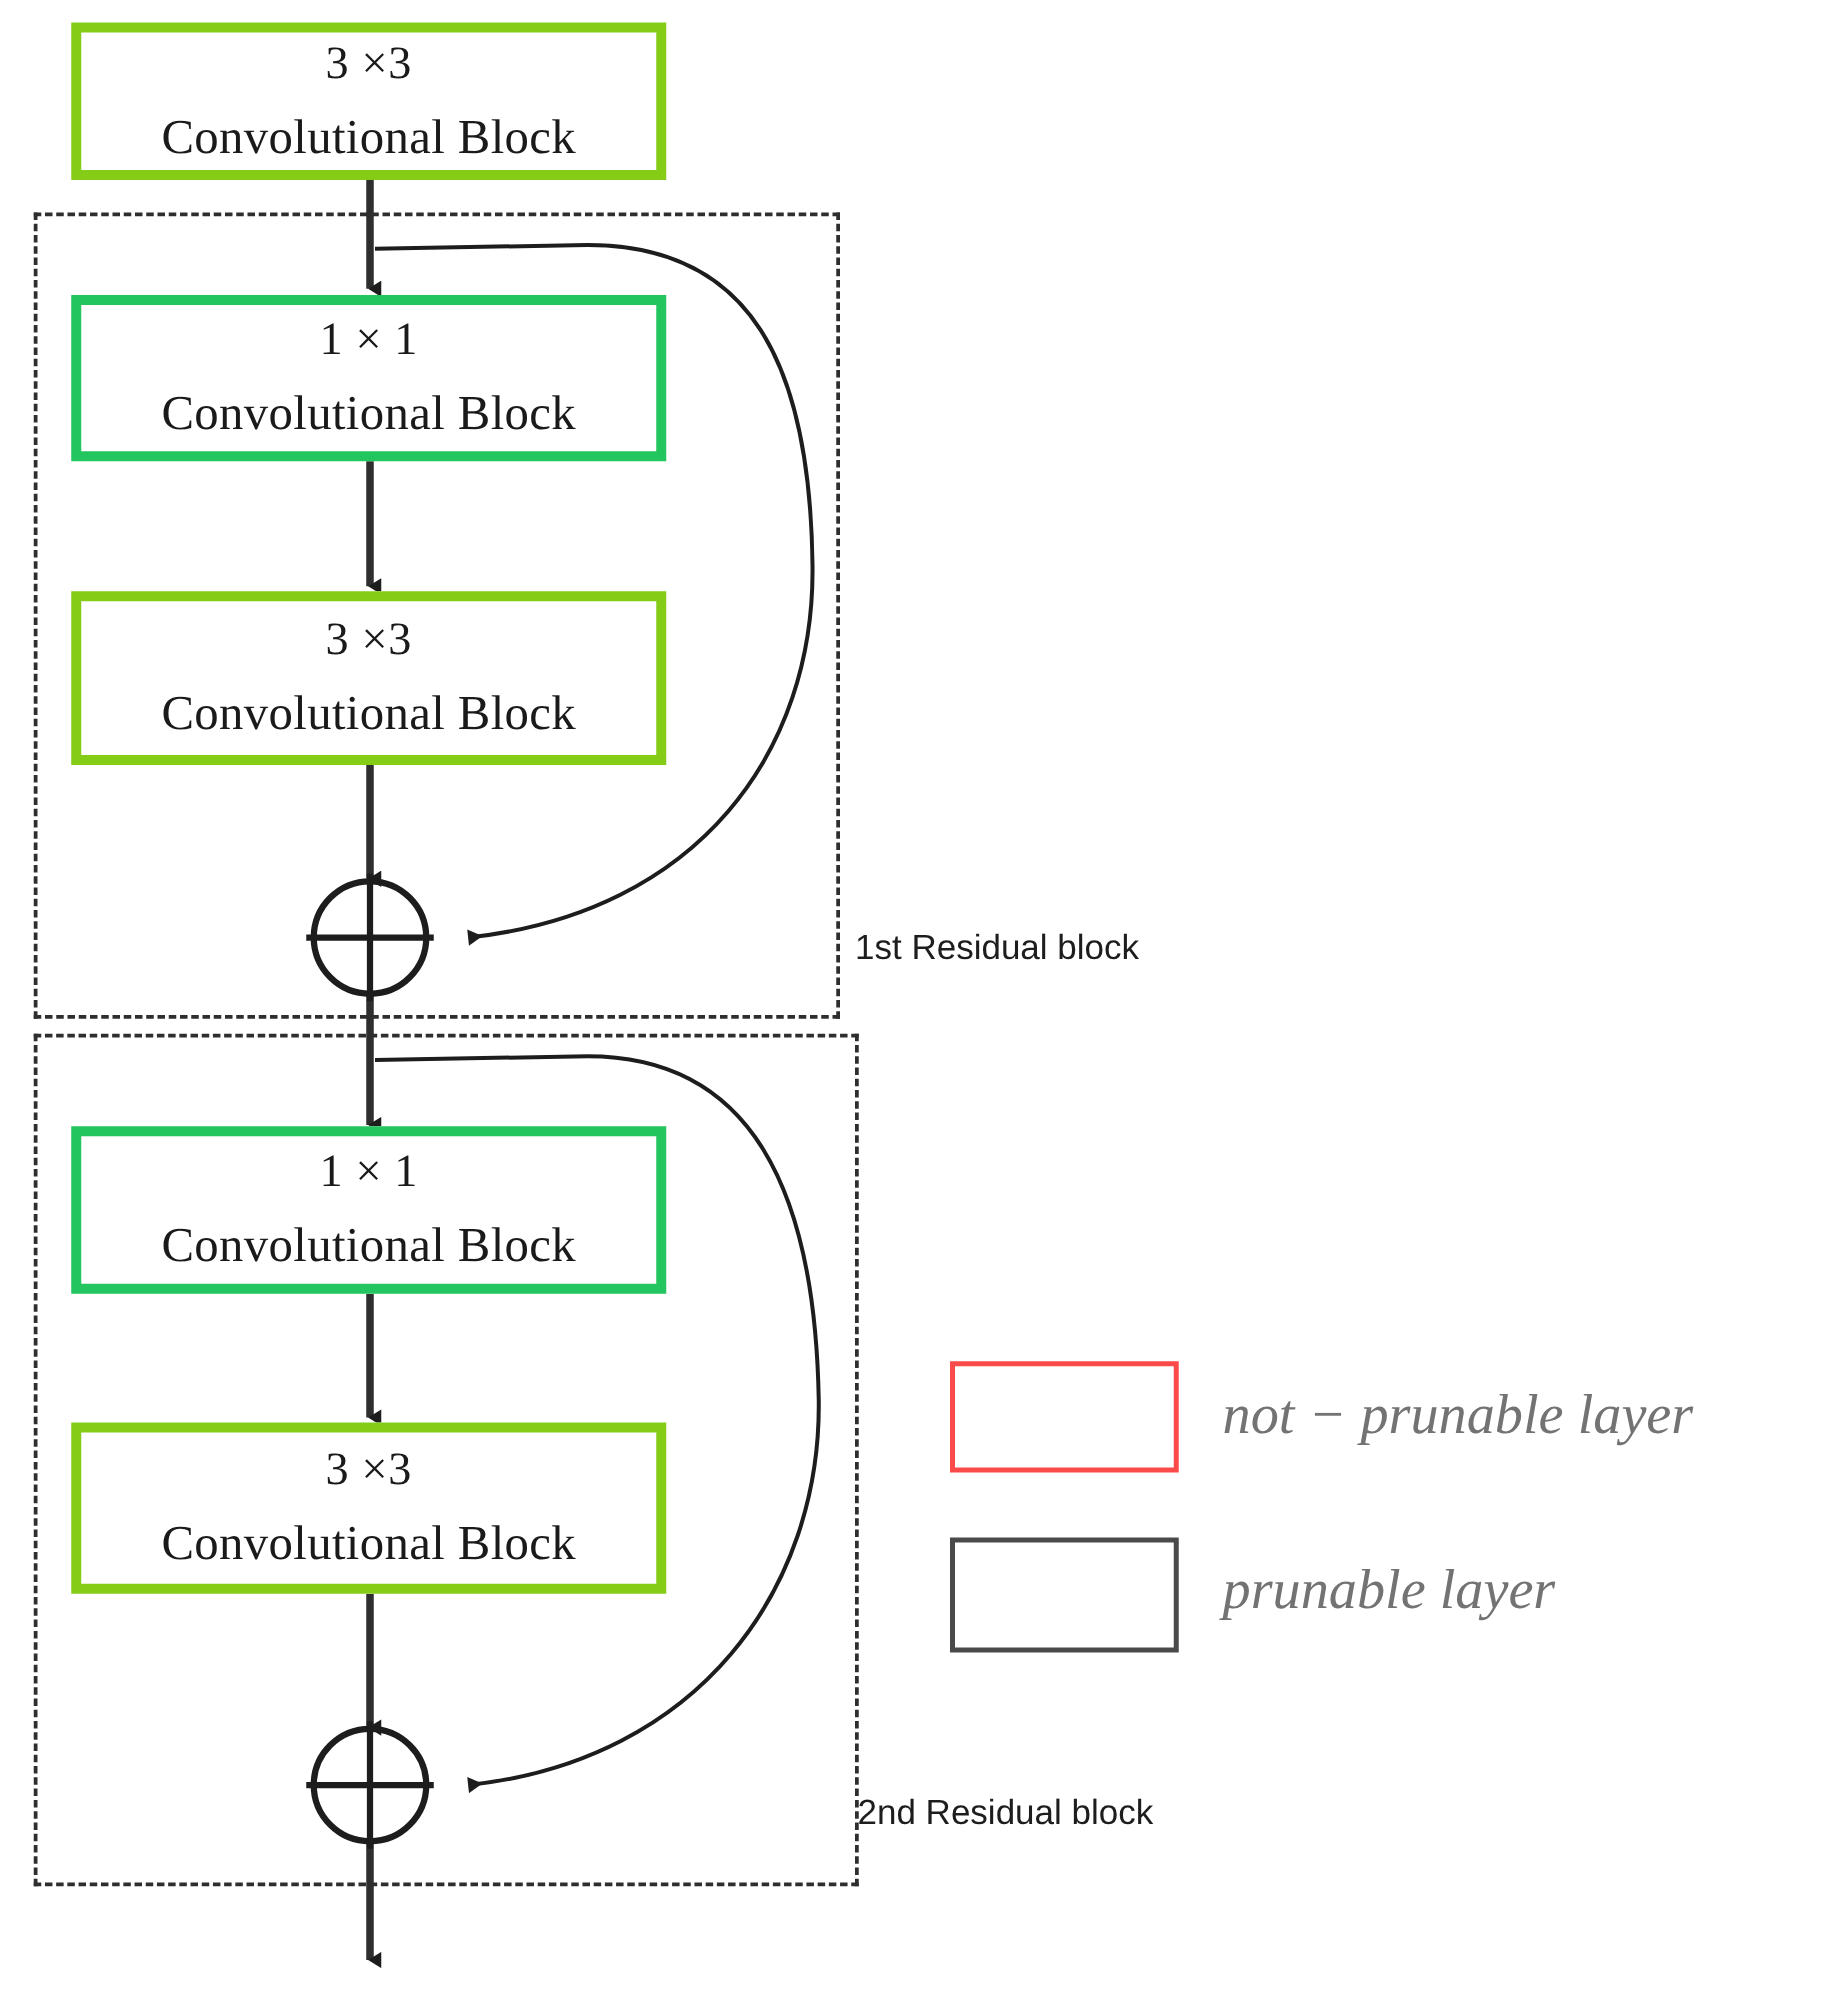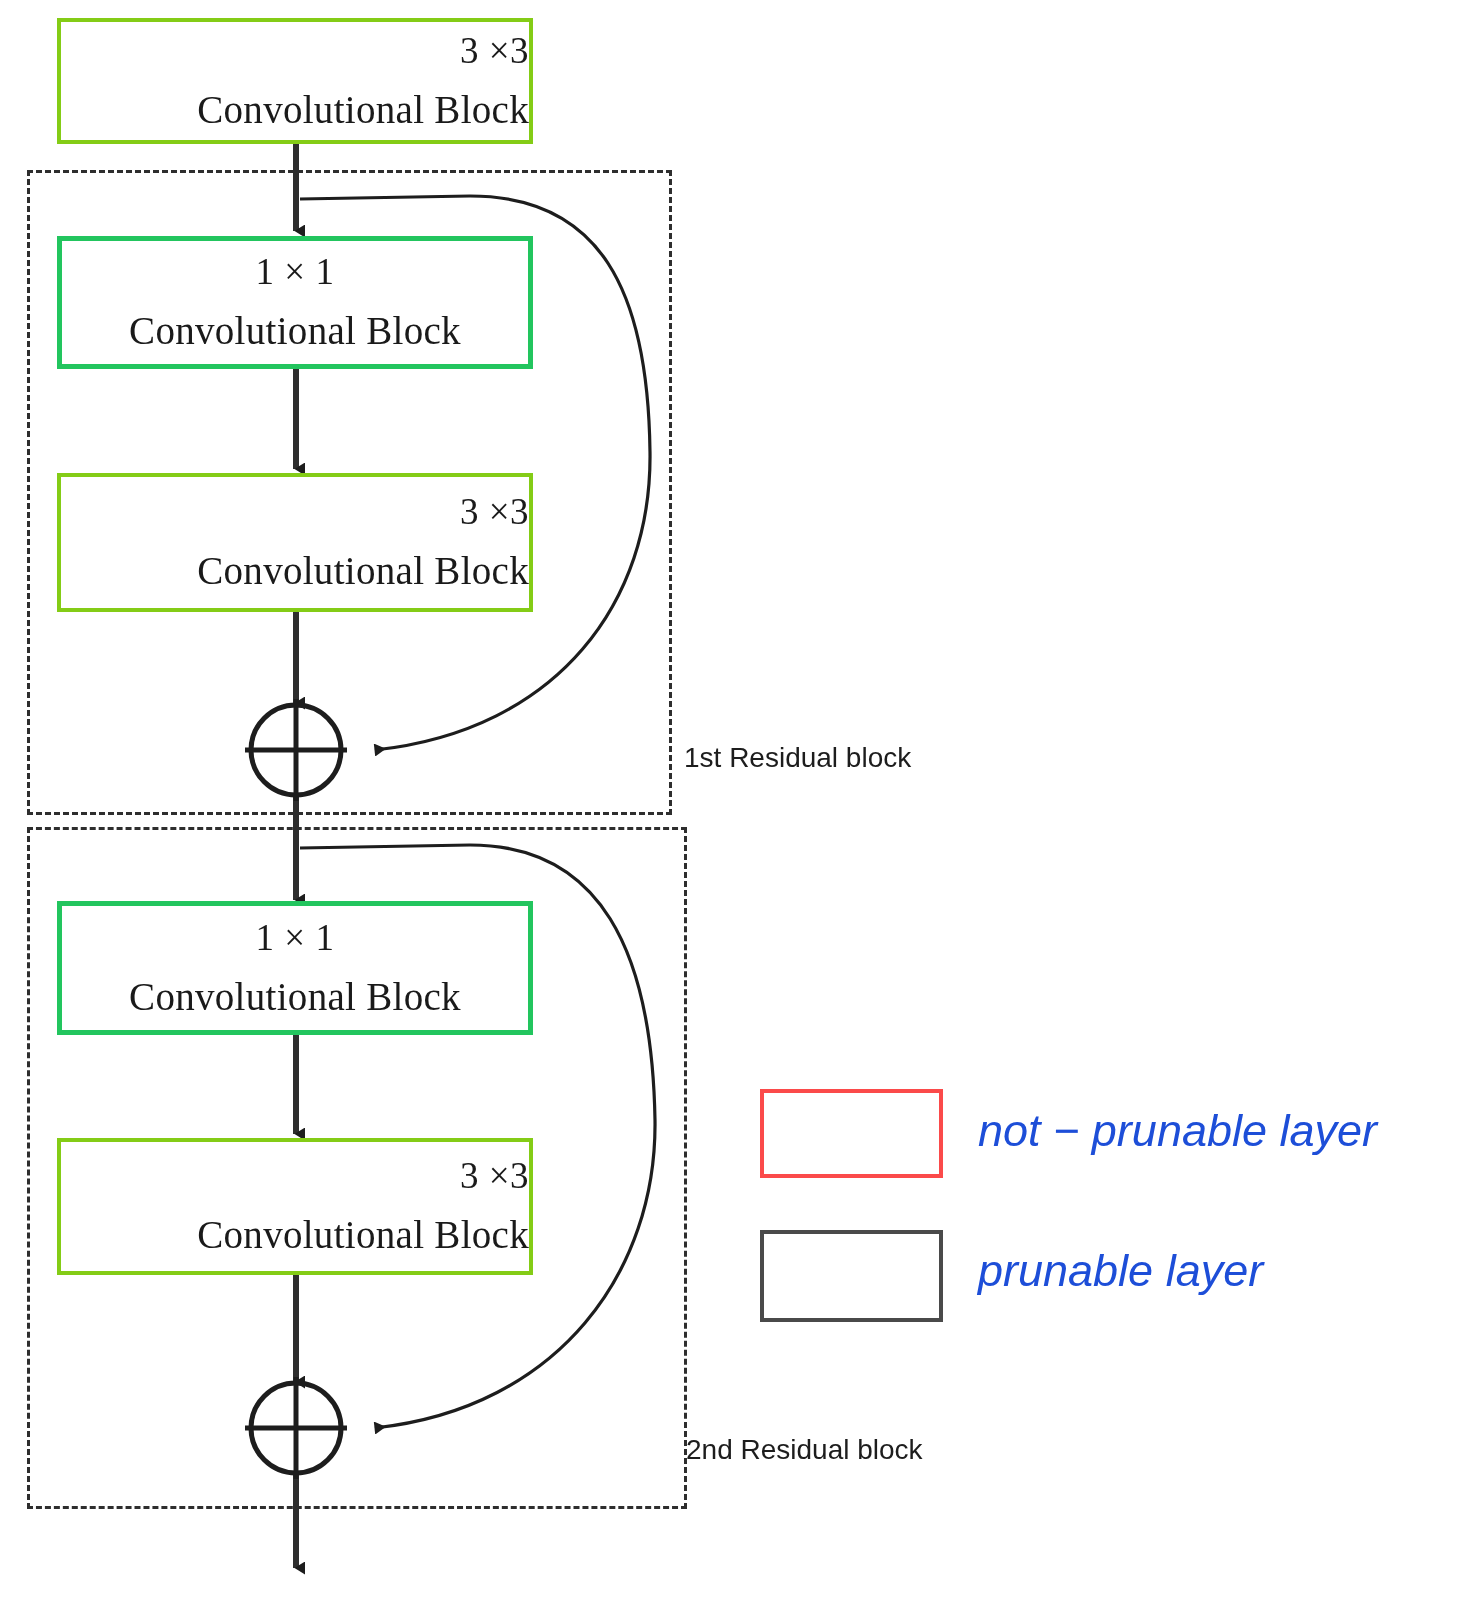--- a/index.html
+++ b/index.html
@@ -31,25 +31,24 @@
     background: #ffffff;
     display: flex;
     flex-direction: column;
     align-items: center;
     justify-content: center;
     line-height: 1.16;
     color: #1a1a1a;
     font-family: "Liberation Serif", serif;
   }
   .node-box.red {
-    border: 4px solid #84cc16;
-    align-items: flex-end;
+    border: 8px solid #84cc16;
   }
   .node-box.gray {
-    border: 5px solid #22c55e;
+    border: 8px solid #22c55e;
   }
   .node-line-1 {
     font-size: 37px;
     letter-spacing: 0.5px;
   }
   .node-line-2 {
     font-size: 39px;
     letter-spacing: 0.3px;
     margin-top: 14px;
   }
@@ -72,24 +71,24 @@
     background: #ffffff;
   }
   .legend-swatch.red {
     border: 4px solid #fb4a4a;
   }
   .legend-swatch.gray {
     border: 4px solid #4a4a4a;
   }
   .legend-label {
     position: absolute;
-    font-family: Liberation Sans, sans-serif;
+    font-family: Liberation Serif, serif;
     font-style: italic;
     font-size: 45px;
-    color: #1d4ed8;
+    color: #737373;
     white-space: nowrap;
   }
 </style>
 </head>
 <body>
 
 <div id="canvas">
 
   <svg id="wires" viewBox="0 0 1460 1598" xmlns="http://www.w3.org/2000/svg">
     <defs>

